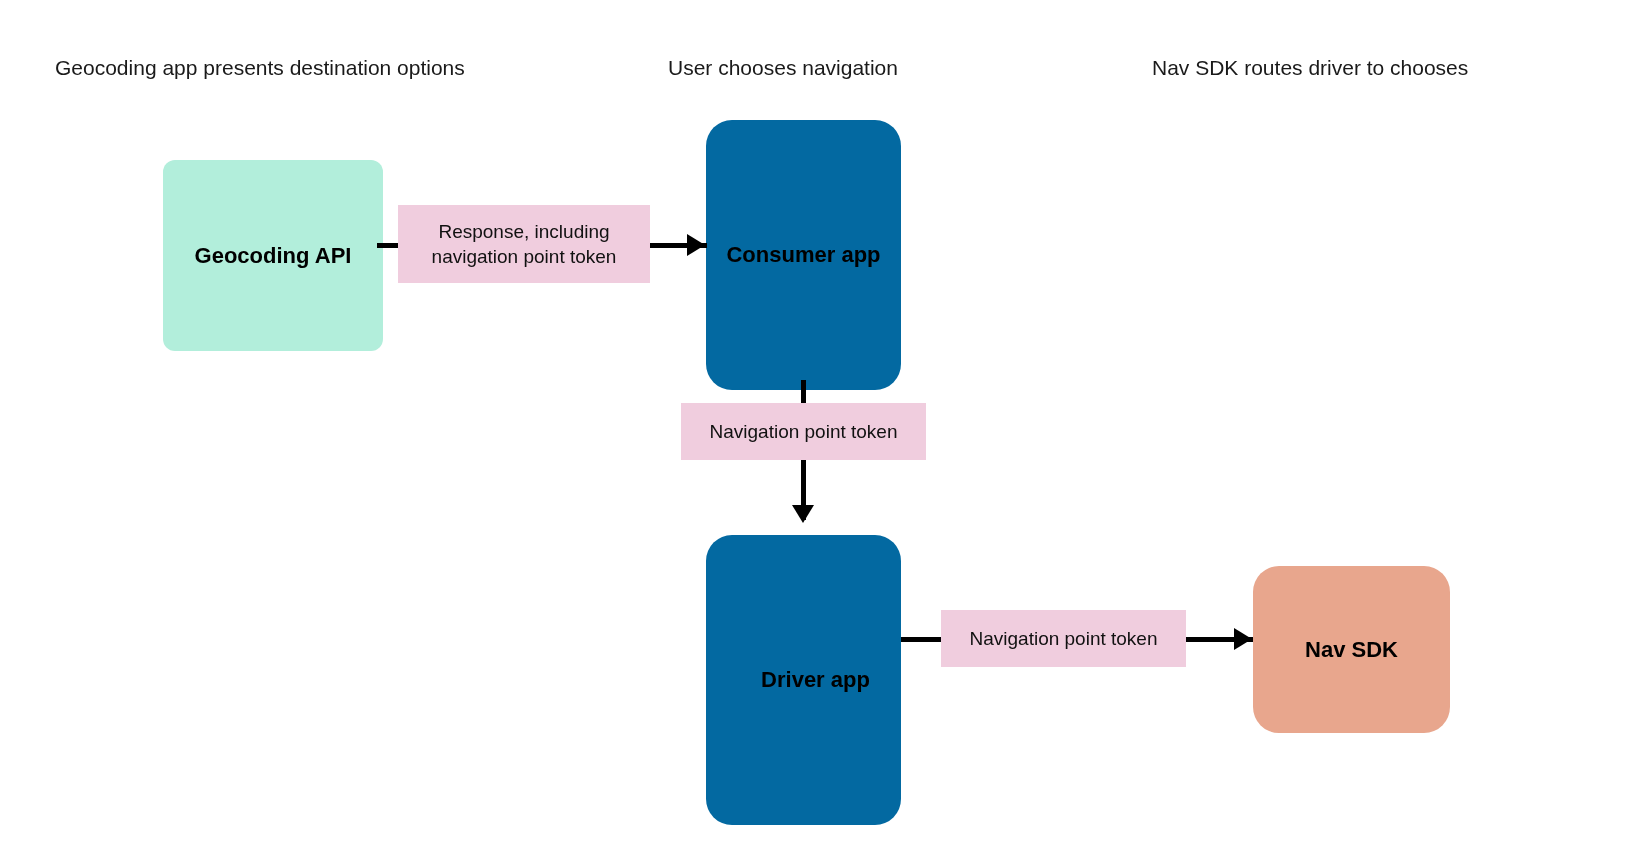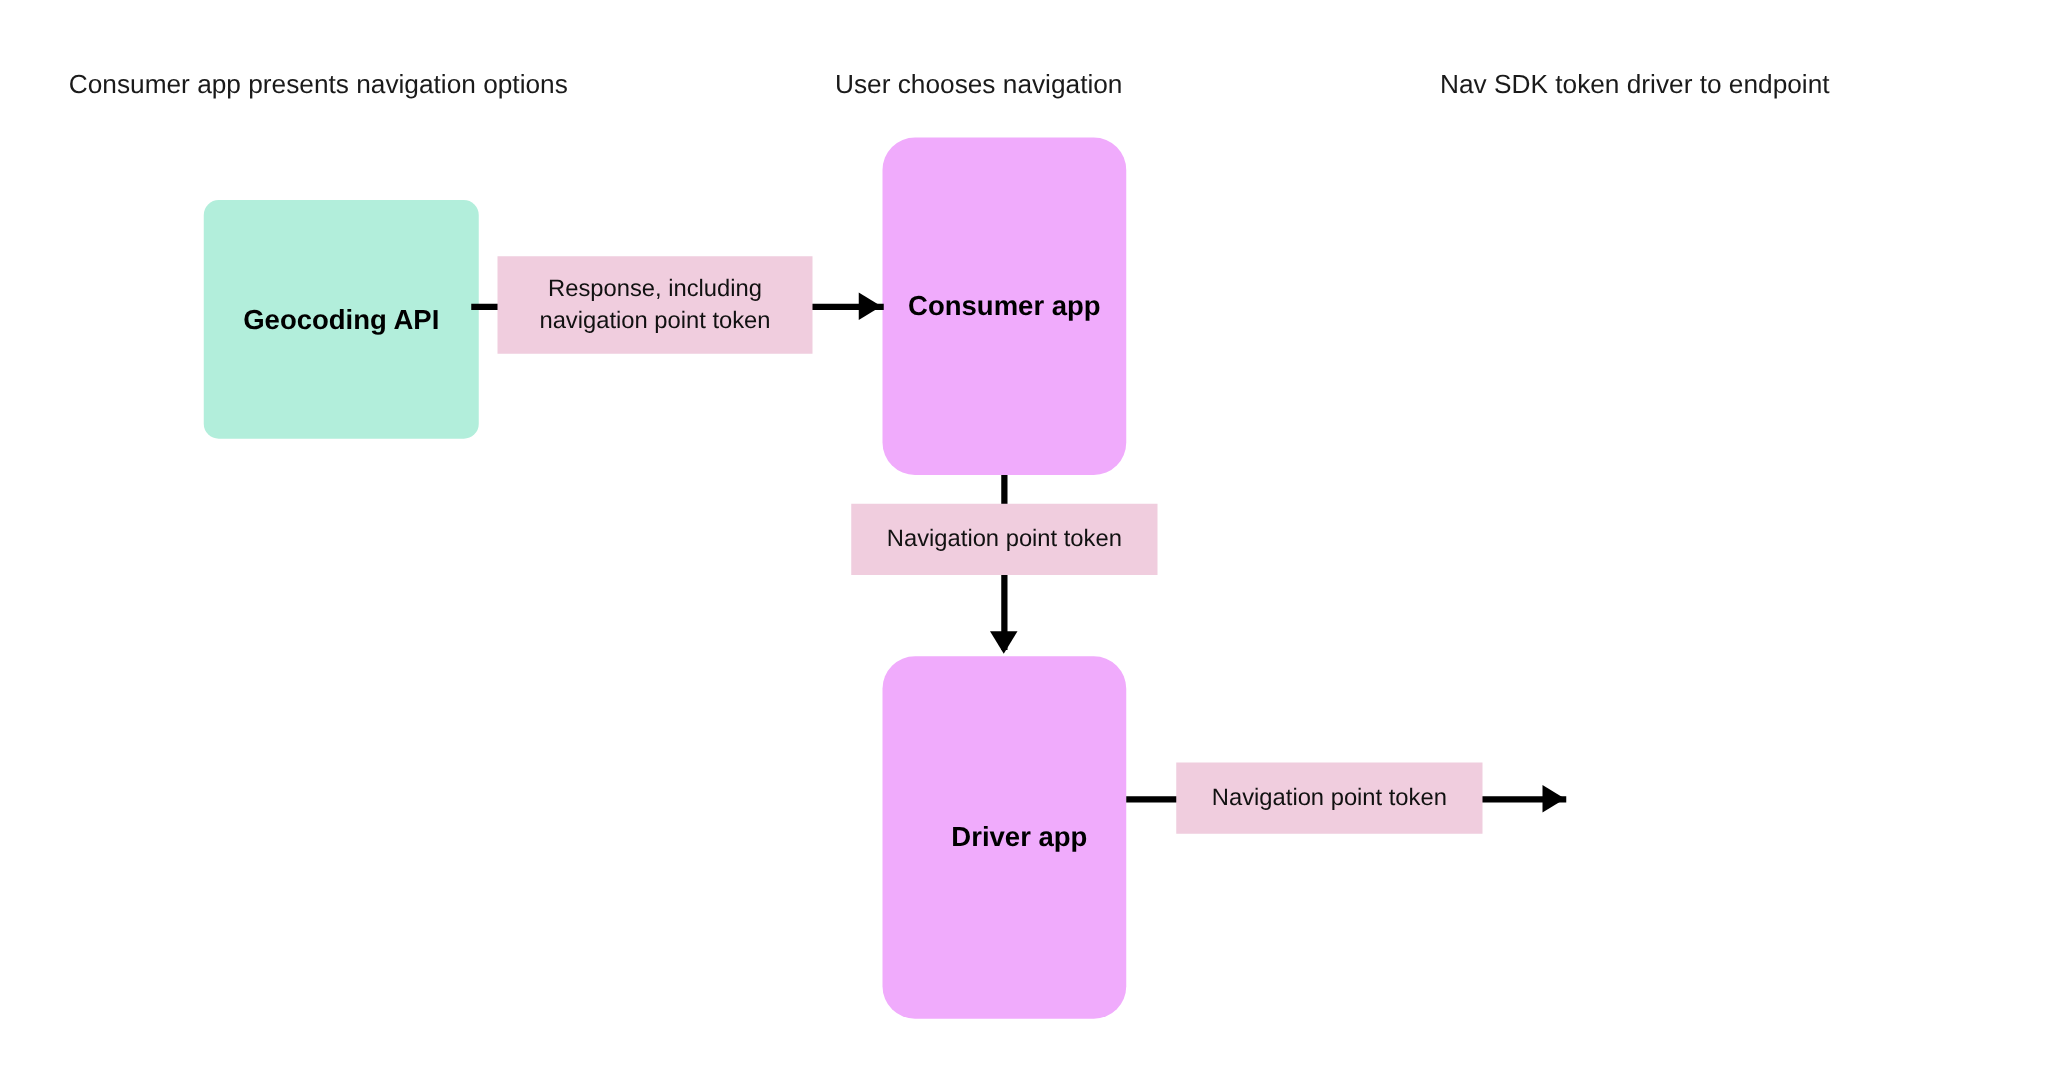--- a/index.html
+++ b/index.html
@@ -41,21 +41,21 @@
     text-align: center;
   }
   .node-label {
     font-size: 22px;
     font-weight: 700;
     color: #000000;
     line-height: 28px;
     padding: 0 8px;
   }
   .node.green  { background: #b2eedb; }
-  .node.blue   { background: #f0abfc; }
+  .node.blue   { background: #0369a1; margin-top: 10px; }
   .node.orange { background: #e8a68d; }
 
   
   .edge-label {
     position: absolute;
     background: #f0cdde;
     display: flex;
     align-items: center;
     justify-content: center;
     box-sizing: border-box;
@@ -100,38 +100,41 @@
     border-right: 11px solid transparent;
     border-top: 18px solid #000000;
     z-index: 2;
   }
 </style>
 </head>
 <body>
 
 <div id="canvas">
 
-  <div class="caption" style="left:55px; top:55px;">Consumer app presents navigation options</div>
+  <div class="caption" style="left:55px; top:55px;">Geocoding app presents destination options</div>
 
   <div class="caption" style="left:668px; top:55px;">User chooses navigation</div>
 
-  <div class="caption" style="left:1152px; top:55px;">Nav SDK token driver to endpoint</div>
+  <div class="caption" style="left:1152px; top:55px;">Nav SDK routes driver to chooses</div>
 
   <div class="node green" style="left:163px; top:160px; width:220px; height:191px;border-radius:12px;">
     <span class="node-label">Geocoding API</span>
   </div>
 
   <div class="node blue" style="left:706px; top:110px; width:195px; height:270px;">
     <span class="node-label">Consumer app</span>
   </div>
 
   <div class="node blue" style="left:706px; top:525px; width:195px; height:290px;padding-left:24px;">
     <span class="node-label">Driver app</span>
   </div>
 
+  <div class="node orange" style="left:1253px; top:566px; width:197px; height:167px;">
+    <span class="node-label">Nav SDK</span>
+  </div>
 
   <div class="edge-line-h" style="left:377px; top:243px; width:330px;"></div>
   <div class="arrow-right" style="left:687px; top:234px;"></div>
 
   <div class="edge-label" style="left:398px; top:205px; width:252px; height:78px;">
     <span class="edge-label-text">Response, including navigation point token</span>
   </div>
 
   <div class="edge-line-v" style="left:801px; top:380px; height:140px;"></div>
   <div class="arrow-down" style="left:792px; top:505px;"></div>

